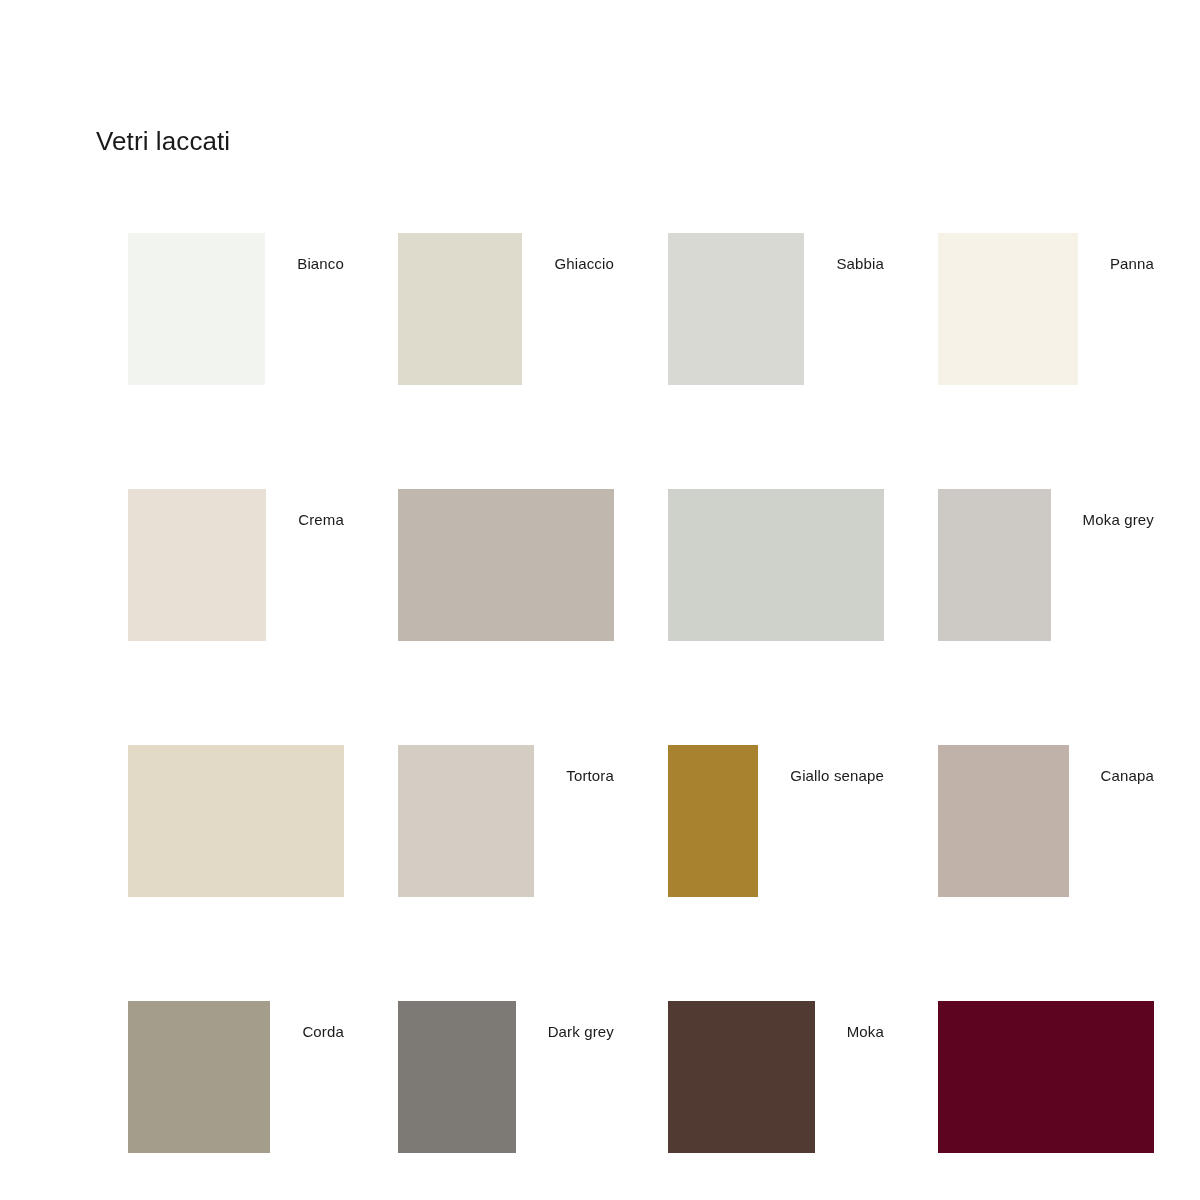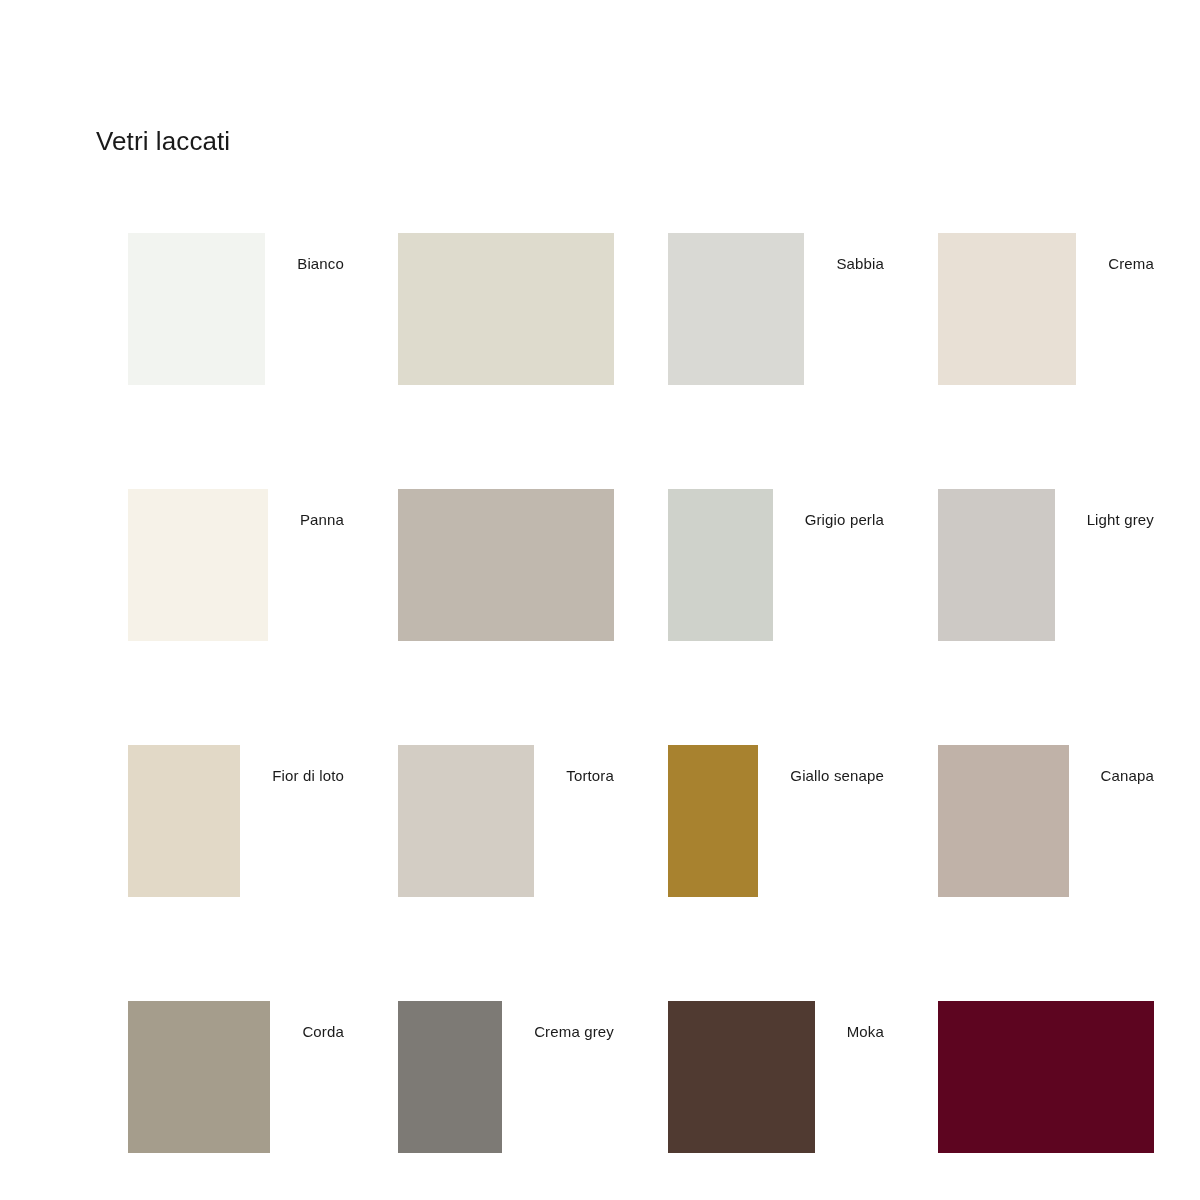--- a/index.html
+++ b/index.html
@@ -71,54 +71,53 @@
 
   <div class="swatch-grid">
 
     <div class="swatch-cell">
       <div class="swatch-chip" style="background-color: rgb(242, 244, 240);"></div>
       <div class="swatch-label">Bianco</div>
     </div>
 
     <div class="swatch-cell">
       <div class="swatch-chip" style="background-color: rgb(222, 219, 205);"></div>
+      <div class="swatch-label">Ghiaccio</div>
     </div>
 
     <div class="swatch-cell">
       <div class="swatch-chip" style="background-color: rgb(217, 217, 212);"></div>
       <div class="swatch-label">Sabbia</div>
     </div>
 
     <div class="swatch-cell">
-      <div class="swatch-chip" style="background-color: rgb(232, 224, 213);"></div>
-      <div class="swatch-label">Crema</div>
+      <div class="swatch-chip" style="background-color: rgb(246, 242, 232);"></div>
+      <div class="swatch-label">Panna</div>
     </div>
 
     <div class="swatch-cell">
-      <div class="swatch-chip" style="background-color: rgb(246, 242, 232);"></div>
-      <div class="swatch-label">Panna</div>
+      <div class="swatch-chip" style="background-color: rgb(232, 224, 213);"></div>
+      <div class="swatch-label">Crema</div>
     </div>
 
     <div class="swatch-cell">
       <div class="swatch-chip" style="background-color: rgb(192, 184, 174);"></div>
     </div>
 
     <div class="swatch-cell">
       <div class="swatch-chip" style="background-color: rgb(207, 210, 203);"></div>
-      <div class="swatch-label">Grigio perla</div>
     </div>
 
     <div class="swatch-cell">
       <div class="swatch-chip" style="background-color: rgb(205, 201, 197);"></div>
-      <div class="swatch-label">Light grey</div>
+      <div class="swatch-label">Moka grey</div>
     </div>
 
     <div class="swatch-cell">
       <div class="swatch-chip" style="background-color: rgb(226, 217, 199);"></div>
-      <div class="swatch-label">Fior di loto</div>
     </div>
 
     <div class="swatch-cell">
       <div class="swatch-chip" style="background-color: rgb(211, 205, 196);"></div>
       <div class="swatch-label">Tortora</div>
     </div>
 
     <div class="swatch-cell">
       <div class="swatch-chip" style="background-color: rgb(168, 130, 47);"></div>
       <div class="swatch-label">Giallo senape</div>
@@ -129,21 +128,21 @@
       <div class="swatch-label">Canapa</div>
     </div>
 
     <div class="swatch-cell">
       <div class="swatch-chip" style="background-color: rgb(165, 157, 140);"></div>
       <div class="swatch-label">Corda</div>
     </div>
 
     <div class="swatch-cell">
       <div class="swatch-chip" style="background-color: rgb(125, 122, 117);"></div>
-      <div class="swatch-label">Crema grey</div>
+      <div class="swatch-label">Dark grey</div>
     </div>
 
 
     <div class="swatch-cell">
       <div class="swatch-chip" style="background-color: rgb(80, 58, 49);"></div>
       <div class="swatch-label">Moka</div>
     </div>
 
     <div class="swatch-cell">
       <div class="swatch-chip" style="background-color: rgb(93, 5, 32);"></div>

